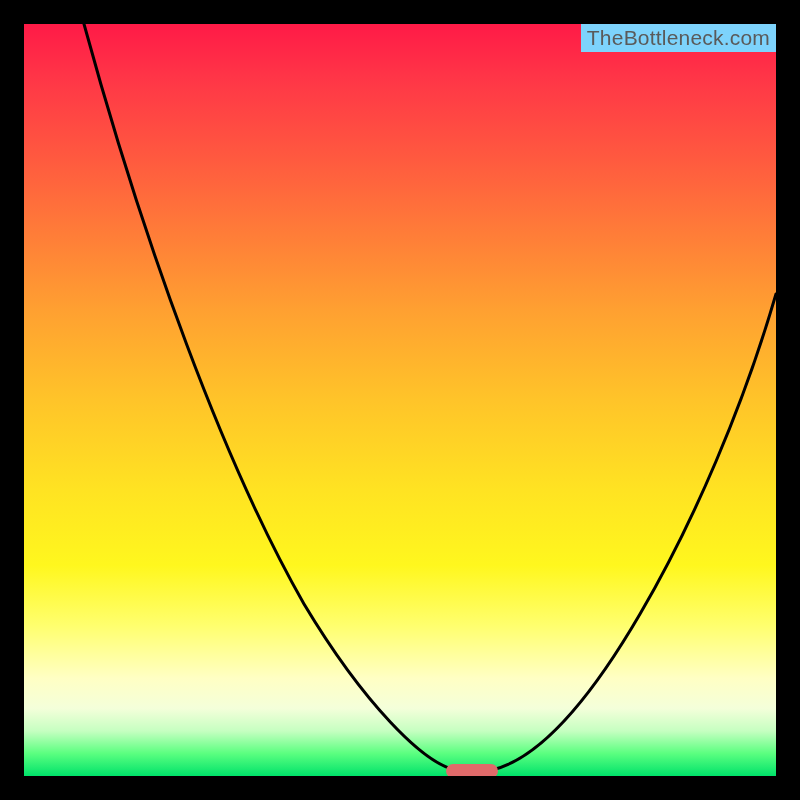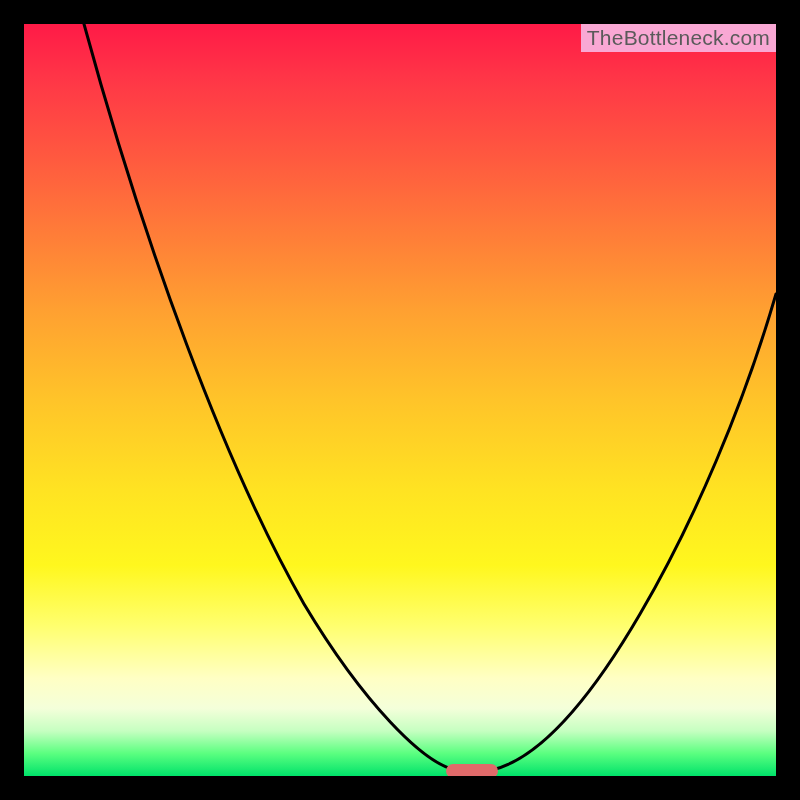--- a/index.html
+++ b/index.html
@@ -26,21 +26,21 @@
     #c6ffc1 94%,
     #5bff80 97%,
     #00e26a 100%
   );
 }
 .watermark {
   position: absolute;
   top: 24px;
   right: 24px;
   padding: 2px 6px;
-  background: #f9a8d4;
+  background: #7dd3fc;
   color: #5a5a5a;
   font-family: Arial, Helvetica, sans-serif;
   font-size: 21px;
   font-weight: 500;
   letter-spacing: 0.2px;
 }
 svg.curves {
   position: absolute;
   left: 0; top: 0;
   width: 100%; height: 100%;

